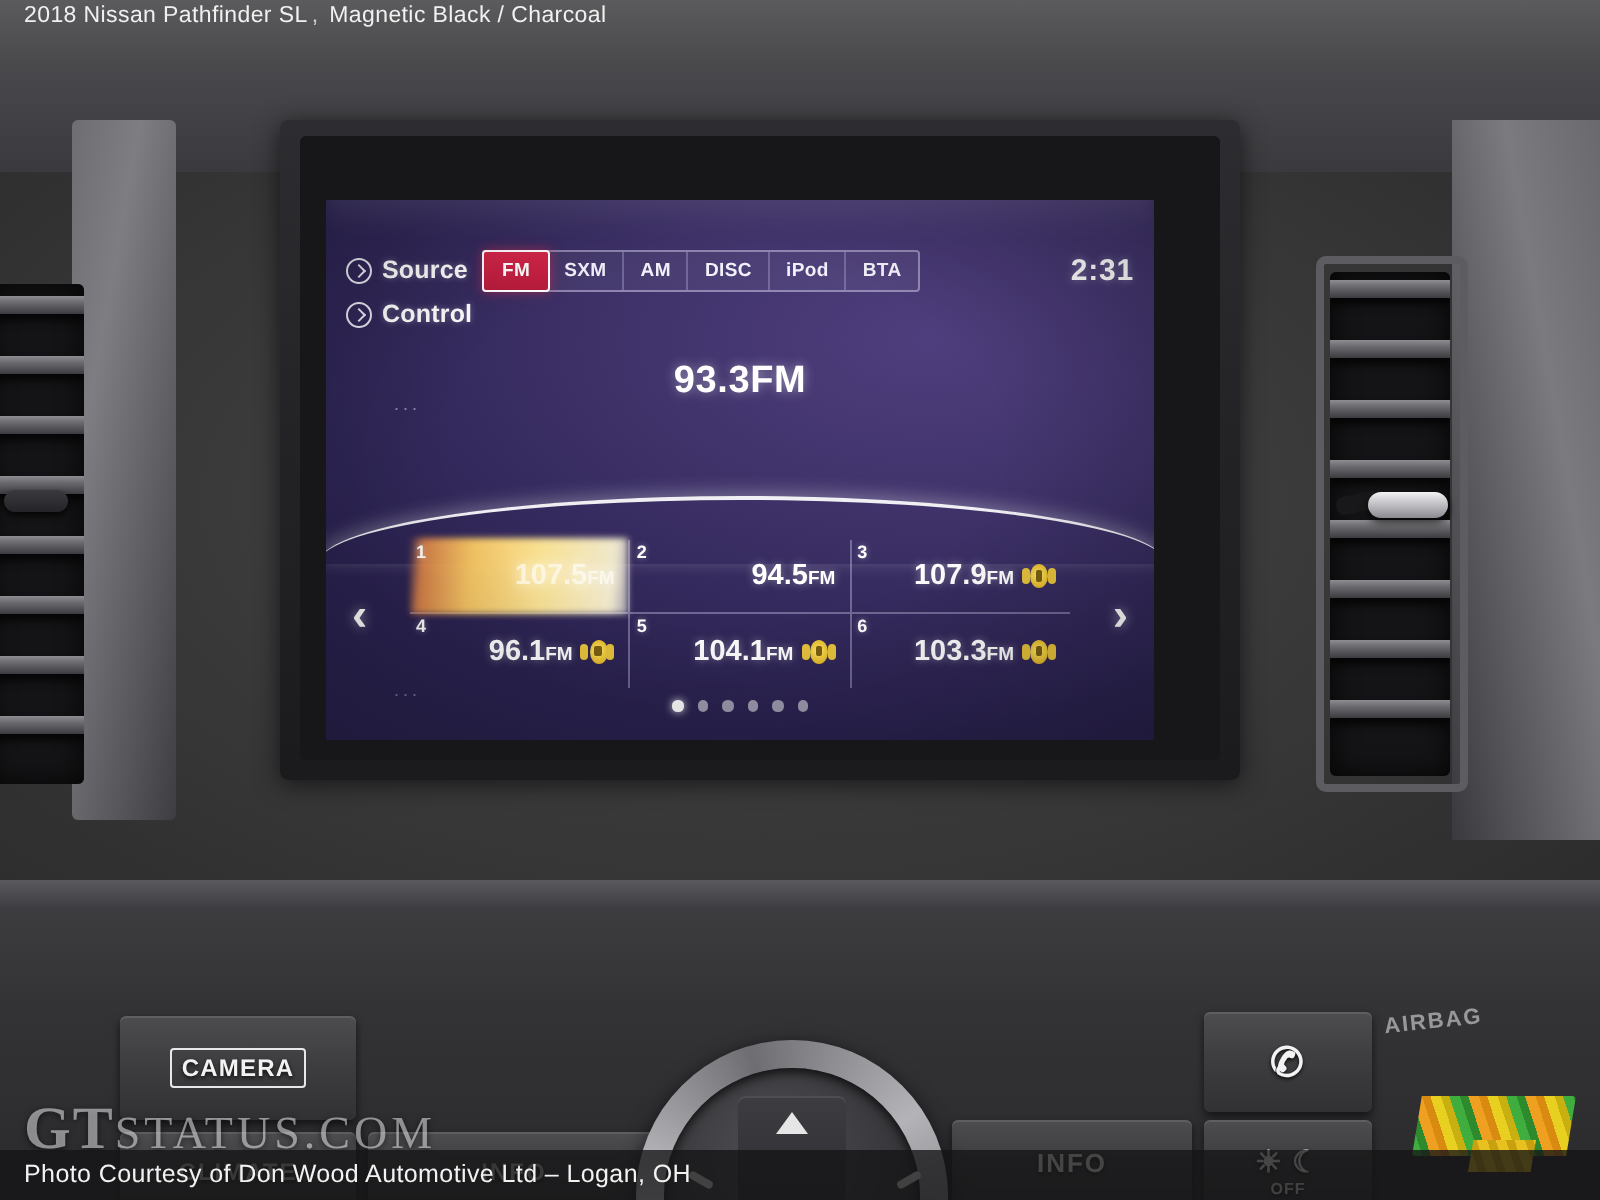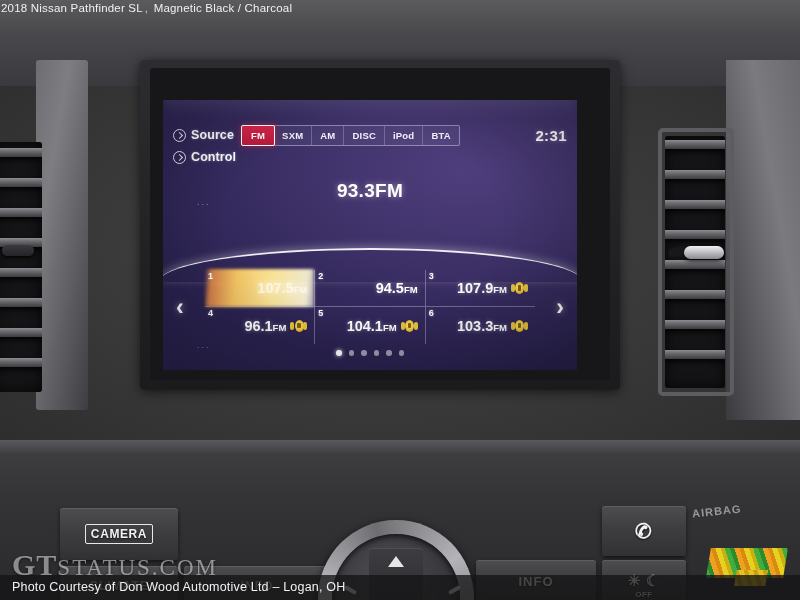--- a/index.html
+++ b/index.html
@@ -27,21 +27,21 @@
   .dash-top-hl {
     position:absolute; left:0; top:16px; width:800px; height:10px;
     background:linear-gradient(180deg,rgba(150,150,155,.55),rgba(90,90,95,0));
   }
 
   
   #titlebar {
     position:absolute; left:0; top:0; width:800px; height:31px;
     background:linear-gradient(180deg,#5b5b5d 0%,#4a4a4c 100%);
     color:#f0f0f0; font-size:11.5px; line-height:17px;
-    padding-left:1px; letter-spacing:.2px; z-index:40;
+    padding-left:12px; letter-spacing:.2px; z-index:40;
     white-space:nowrap;
   }
   #titlebar .sep { color:#cfcfcf; padding:0 2px; }
 
   
   .bezel {
     position:absolute; left:140px; top:60px; width:480px; height:330px;
     background:linear-gradient(180deg,#2d2d31 0%,#232326 50%,#1b1b1e 100%);
     border-radius:4px;
     box-shadow:0 2px 12px rgba(0,0,0,.6);

